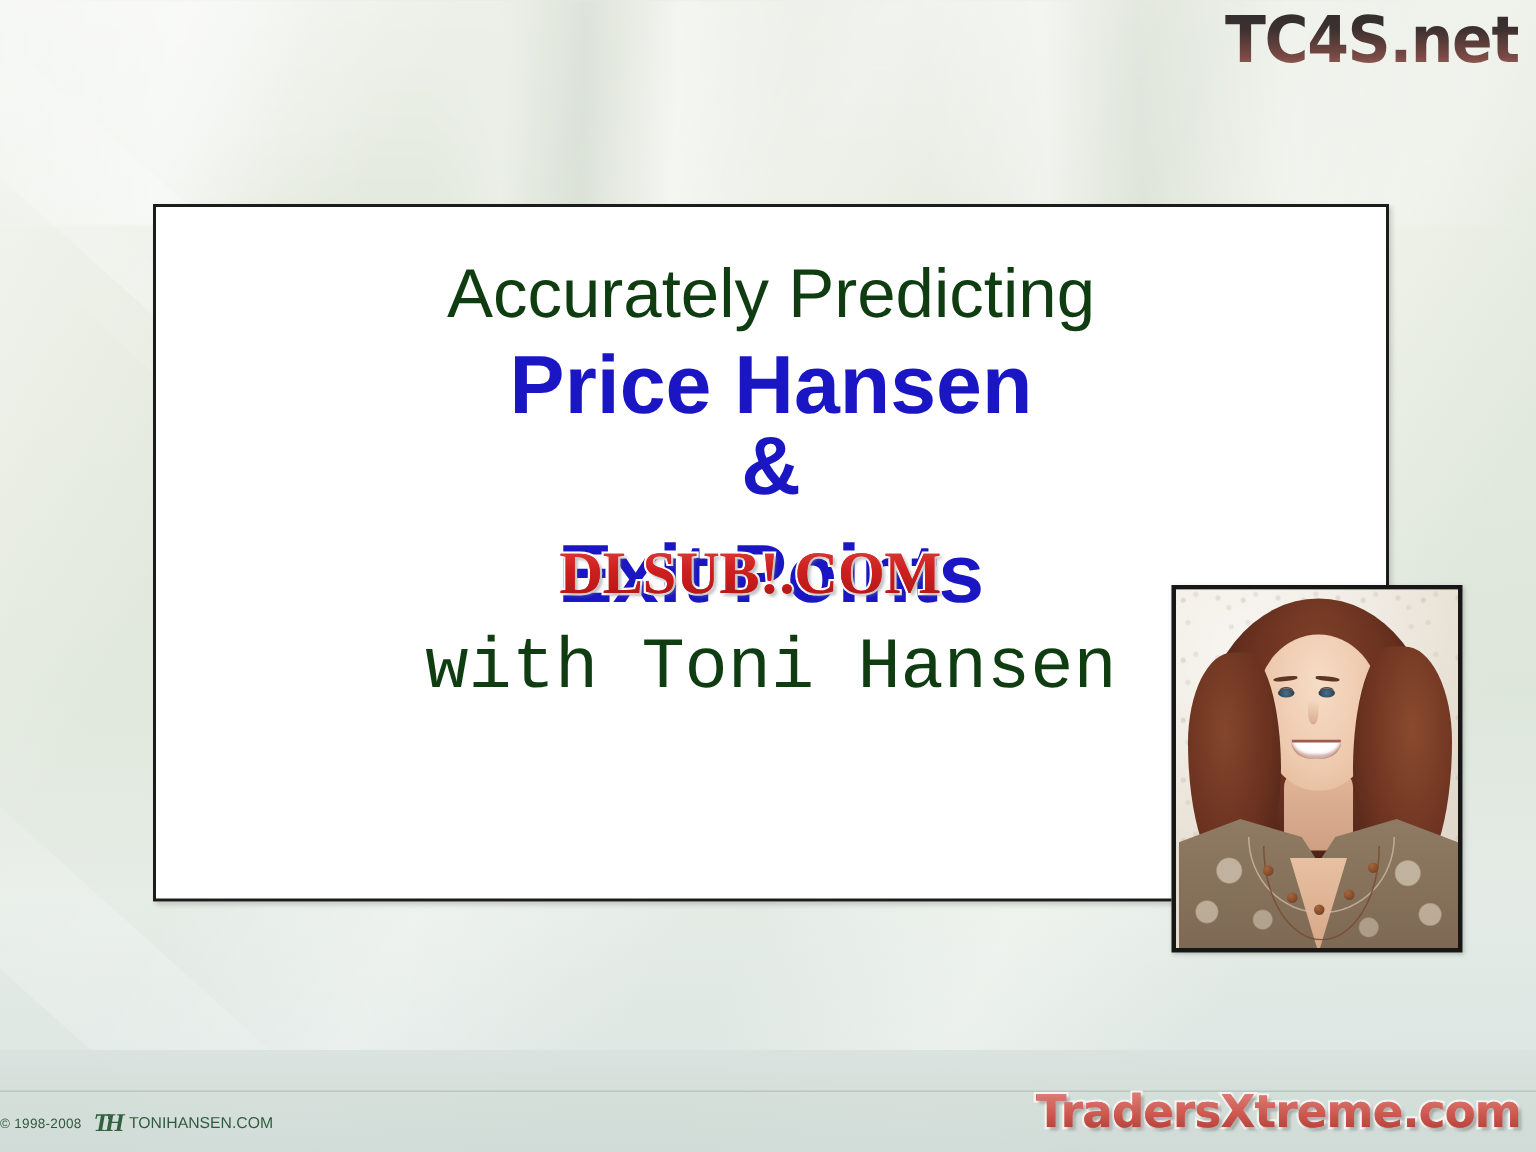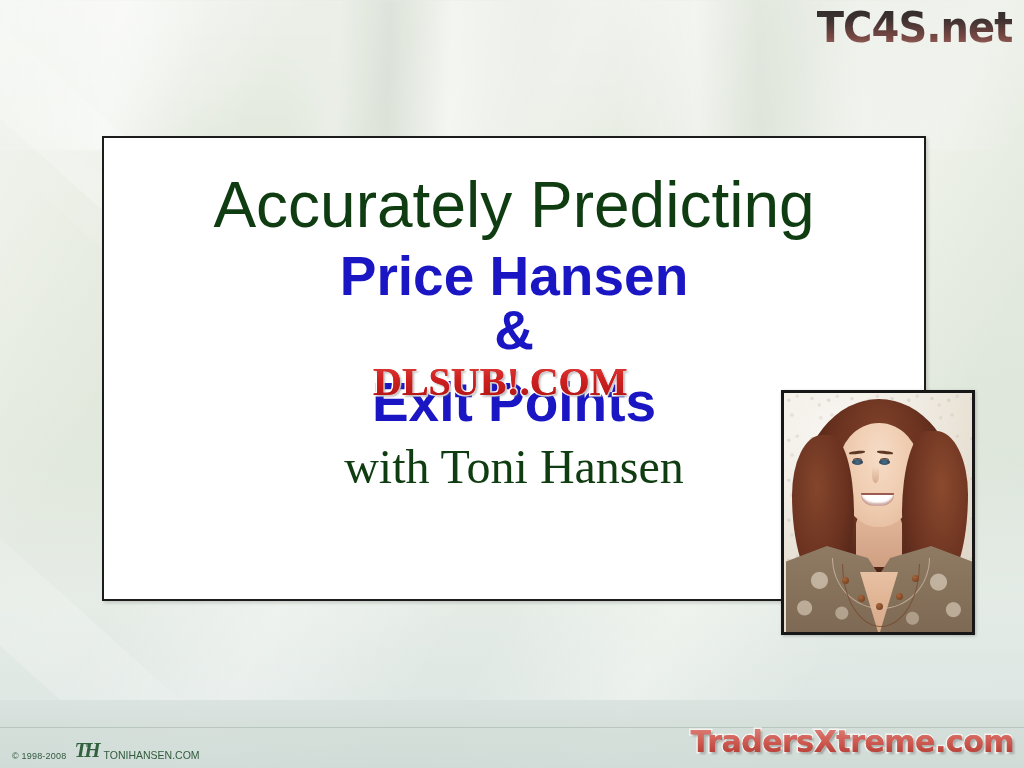--- a/index.html
+++ b/index.html
@@ -104,21 +104,21 @@
     display: flex;
     flex-direction: column;
     align-items: center;
     justify-content: flex-start;
     padding-top: 32px;
     box-sizing: border-box;
   }
 
   .line-accurately {
     font-family: "Liberation Sans", sans-serif;
-    font-size: 64px;
+    font-size: 46px;
     font-weight: normal;
     color: #0f3d11;
     line-height: 1.12;
     white-space: nowrap;
   }
   .line-price-targets {
     font-family: "Liberation Sans", sans-serif;
     font-size: 55px;
     font-weight: bold;
     color: #1a16c4;
@@ -137,21 +137,21 @@
   .line-exit-points {
     font-family: "Liberation Sans", sans-serif;
     font-size: 55px;
     font-weight: bold;
     color: #1a16c4;
     line-height: 1.12;
     margin-top: 14px;
     white-space: nowrap;
   }
   .line-with {
-    font-family: Liberation Serif, serif;
+    font-family: Liberation Mono, monospace;
     font-size: 48px;
     font-weight: normal;
     color: #0f3d11;
     line-height: 1.12;
     margin-top: 6px;
     white-space: nowrap;
   }
 
   
   .watermark {
@@ -346,36 +346,36 @@
   .p-bead {
     position: absolute;
     width: 7px; height: 7px;
     border-radius: 50%;
     background: radial-gradient(circle at 35% 30%, #a8653c, #6a3a1d);
   }
 
   
   .copyright {
     position: absolute;
-    left: 12px;
+    left: 0;
     top: 740px;
     display: flex;
-    align-items: flex-end;
+    align-items: center;
     gap: 4px;
     color: #2f5a3c;
     font-family: "Liberation Sans", sans-serif;
     font-size: 9px;
     letter-spacing: 0.2px;
     white-space: nowrap;
   }
   .th-mark {
     font-family: "Liberation Serif", serif;
     font-style: italic;
     font-weight: bold;
-    font-size: 21px;
+    font-size: 17px;
     color: #31613f;
     letter-spacing: -3px;
     margin: 0 2px 0 4px;
     line-height: 1;
   }
   .th-domain {
     font-family: Liberation Sans, sans-serif;
     font-size: 10.5px;
     color: #2f5a3c;
     letter-spacing: 0px;

